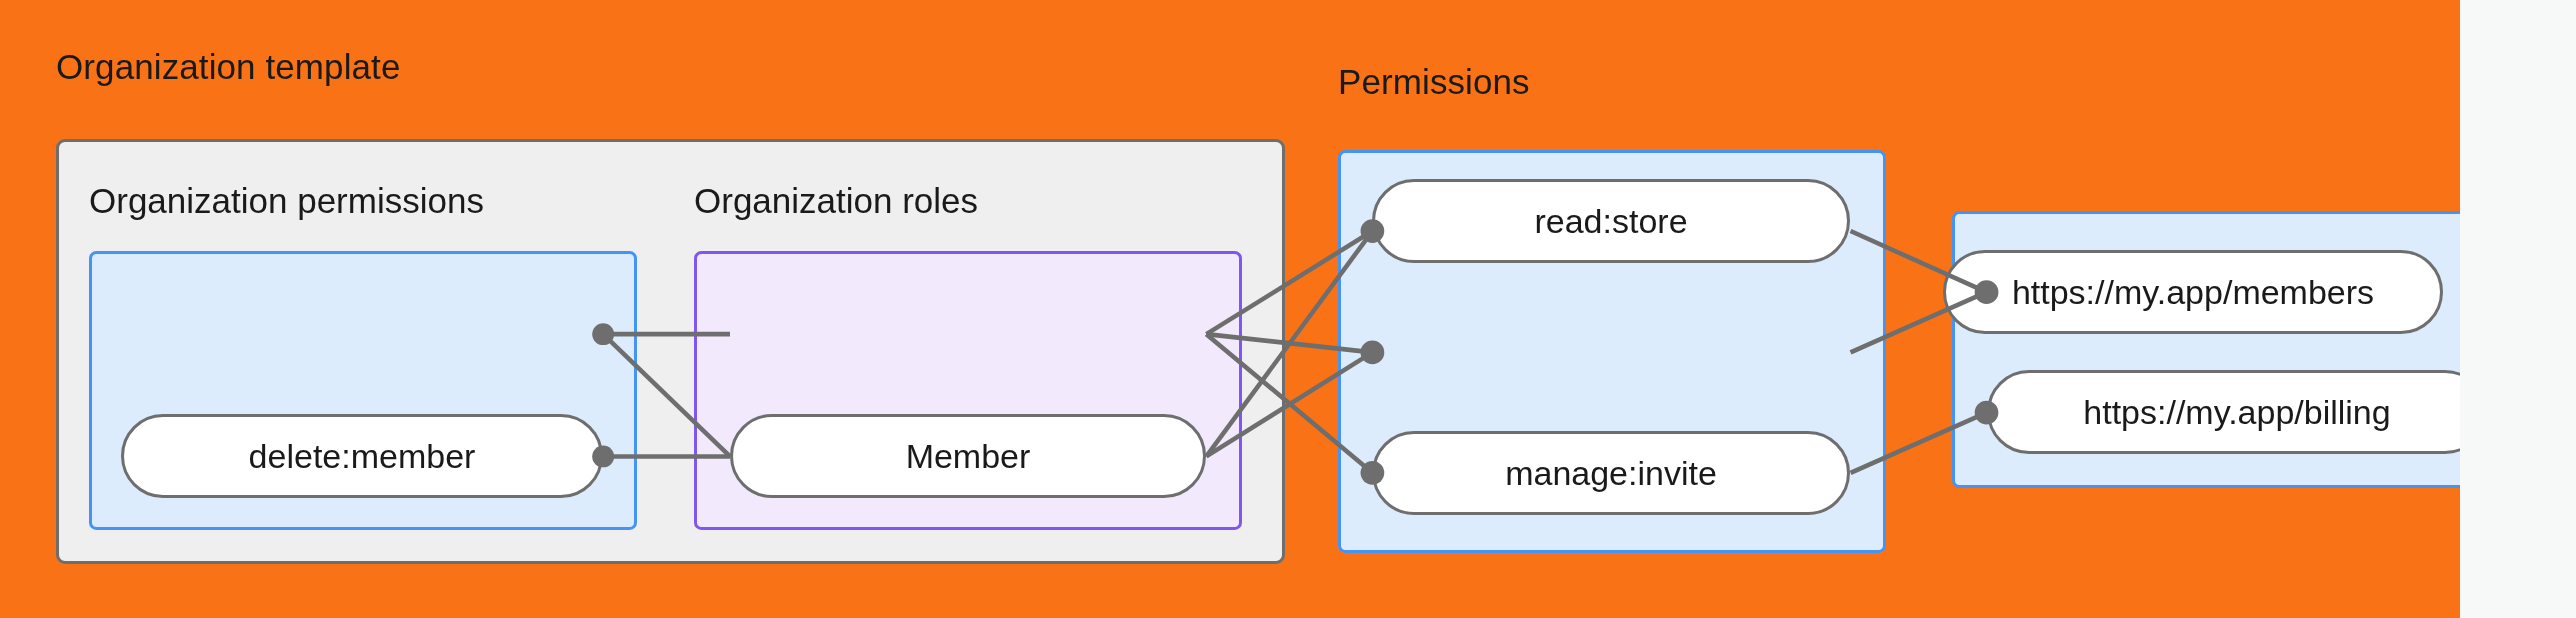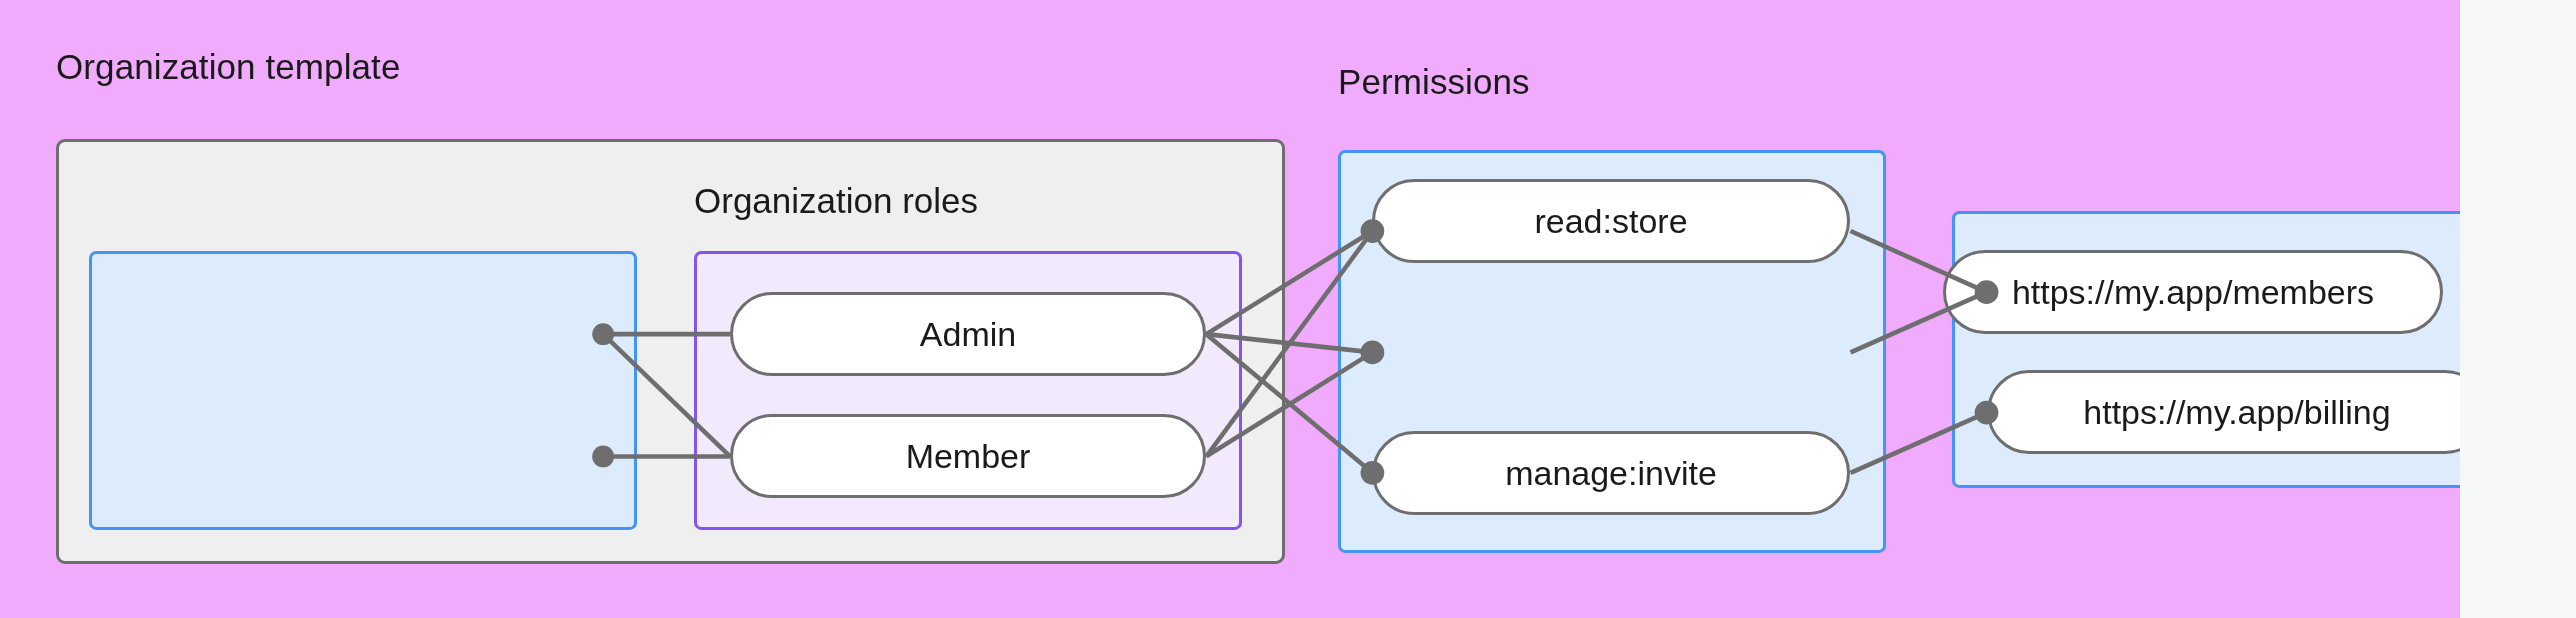--- a/index.html
+++ b/index.html
@@ -7,21 +7,21 @@
     padding: 0;
     background: #f7f8f8;
   }
   body {
     font-family: "Liberation Sans", sans-serif;
   }
   #canvas {
     position: relative;
     width: 2460px;
     height: 619px;
-    background: #f0abfc;
+    background: #f97316;
     overflow: hidden;
   }
   #edges {
     position: absolute;
     left: 0;
     top: 0;
     width: 2576px;
     height: 619px;
     pointer-events: none;
     z-index: 5;
@@ -81,20 +81,21 @@
 
 <div id="canvas">
 
   <div class="group-title" style="left:56px; top:47px;">Organization template</div>
 
   <div class="group-title" style="left:1338px; top:62px;">Permissions</div>
 
 
   <div class="container outer-box" style="left:56px; top:139px; width:1229px; height:425px;"></div>
 
+  <div class="sub-title" style="left:89px; top:181px;">Organization permissions</div>
 
   <div class="sub-title" style="left:694px; top:181px;">Organization roles</div>
 
   <div class="container blue-box" style="left:89px; top:251px; width:548px; height:279px;"></div>
 
   <div class="container purple-box" style="left:694px; top:251px; width:548px; height:279px;"></div>
 
   <div class="container blue-box" style="left:1338px; top:150px; width:548px; height:403px;"></div>
 
   <div class="container blue-box" style="left:1952px; top:211px; width:568px; height:277px;"></div>
@@ -128,24 +129,24 @@
       <circle cx="661" cy="366" r="12"></circle>
       <circle cx="661" cy="500" r="12"></circle>
       <circle cx="1504" cy="253" r="13"></circle>
       <circle cx="1504" cy="386" r="13"></circle>
       <circle cx="1504" cy="518" r="13"></circle>
       <circle cx="2177" cy="320" r="13"></circle>
       <circle cx="2177" cy="452" r="13"></circle>
     </g>
   </svg>
 
+  <div class="pill" style="left:121px; top:414px; width:482px; height:84px;">
+    <span>delete:member</span>
+  </div>
 
-  <div class="pill" style="left:730px; top:292px; width:476px; height:84px;">
-    <span>Admin</span>
-  </div>
   <div class="pill" style="left:730px; top:414px; width:476px; height:84px;">
     <span>Member</span>
   </div>
 
   <div class="pill" style="left:1372px; top:179px; width:478px; height:84px;">
     <span>read:store</span>
   </div>
   <div class="pill" style="left:1372px; top:431px; width:478px; height:84px;">
     <span>manage:invite</span>
   </div>

